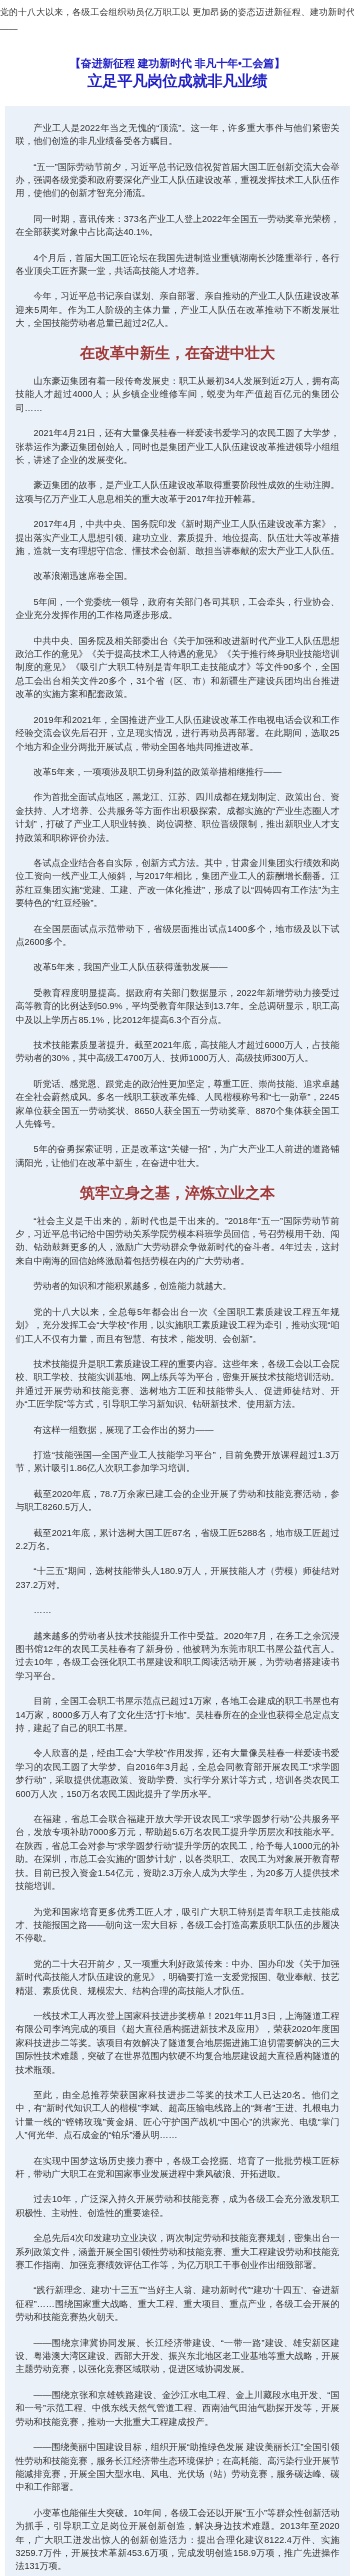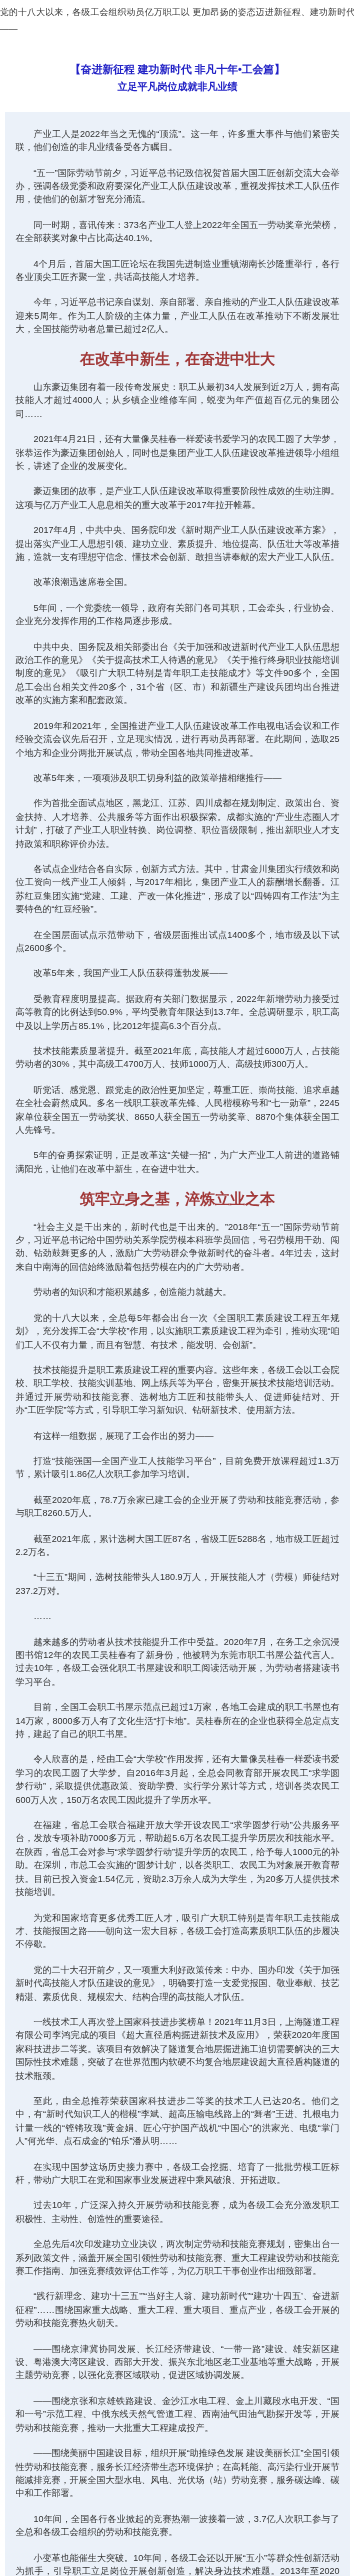--- a/index.html
+++ b/index.html
@@ -13,27 +13,27 @@
 
   .intro {
     font-size: 8.8px;
     line-height: 17px;
     color: #333333;
     padding: 0 0;
     text-align: justify;
   }
 
   .title-block {
-    margin-top: 22px;
+    margin-top: 16px;
     text-align: center;
     color: #2222c6;
     font-weight: bold;
   }
   .title-line1 { font-size: 10.8px; line-height: 18px; }
-  .title-line2 { font-size: 10px; line-height: 18px; }
+  .title-line2 { font-size: 15px; line-height: 18px; }
 
   .article-box {
     margin: 15.5px 5.2px 0 5.2px;
     background: #ebf1f9;
     padding: 4.1px 10.3px 11.3px 10.3px;
   }
   .article-box p.body-p {
     font-size: 9px;
     line-height: 13.4px;
     margin: 12px 0;
@@ -105,18 +105,17 @@
       <p class="body-p">党的二十大召开前夕，又一项重大利好政策传来：中办、国办印发《关于加强新时代高技能人才队伍建设的意见》，明确要打造一支爱党报国、敬业奉献、技艺精湛、素质优良、规模宏大、结构合理的高技能人才队伍。</p>
       <p class="body-p">一线技术工人再次登上国家科技进步奖榜单！2021年11月3日，上海隧道工程有限公司李鸿完成的项目《超大直径盾构掘进新技术及应用》，荣获2020年度国家科技进步二等奖。该项目有效解决了隧道复合地层掘进施工迫切需要解决的三大国际性技术难题，突破了在世界范围内软硬不均复合地层建设超大直径盾构隧道的技术瓶颈。</p>
       <p class="body-p">至此，由全总推荐荣获国家科技进步二等奖的技术工人已达20名。他们之中，有“新时代知识工人的楷模”李斌、超高压输电线路上的“舞者”王进、扎根电力计量一线的“铿锵玫瑰”黄金娟、匠心守护国产战机“中国心”的洪家光、电缆“掌门人”何光华、点石成金的“铂乐”潘从明……</p>
       <p class="body-p">在实现中国梦这场历史接力赛中，各级工会挖掘、培育了一批批劳模工匠标杆，带动广大职工在党和国家事业发展进程中乘风破浪、开拓进取。</p>
       <p class="body-p">过去10年，广泛深入持久开展劳动和技能竞赛，成为各级工会充分激发职工积极性、主动性、创造性的重要途径。</p>
       <p class="body-p">全总先后4次印发建功立业决议，两次制定劳动和技能竞赛规划，密集出台一系列政策文件，涵盖开展全国引领性劳动和技能竞赛、重大工程建设劳动和技能竞赛工作指南、加强竞赛绩效评估工作等，为亿万职工干事创业作出细致部署。</p>
       <p class="body-p">“践行新理念、建功‘十三五’”“当好主人翁、建功新时代”“建功‘十四五’、奋进新征程”……围绕国家重大战略、重大工程、重大项目、重点产业，各级工会开展的劳动和技能竞赛热火朝天。</p>
       <p class="body-p">——围绕京津冀协同发展、长江经济带建设、“一带一路”建设、雄安新区建设、粤港澳大湾区建设、西部大开发、振兴东北地区老工业基地等重大战略，开展主题劳动竞赛，以强化竞赛区域联动，促进区域协调发展。</p>
       <p class="body-p">——围绕京张和京雄铁路建设、金沙江水电工程、金上川藏段水电开发、“国和一号”示范工程、中俄东线天然气管道工程、西南油气田油气勘探开发等，开展劳动和技能竞赛，推动一大批重大工程建成投产。</p>
       <p class="body-p">——围绕美丽中国建设目标，组织开展“助推绿色发展 建设美丽长江”全国引领性劳动和技能竞赛，服务长江经济带生态环境保护；在高耗能、高污染行业开展节能减排竞赛，开展全国大型水电、风电、光伏场（站）劳动竞赛，服务碳达峰、碳中和工作部署。</p>
-      <p class="body-p">10年间，全国各行各业掀起的竞赛热潮一波接着一波，3.7亿人次职工参与了全总和各级工会组织的劳动和技能竞赛。</p>
       <p class="body-p">小变革也能催生大突破。10年间，各级工会还以开展“五小”等群众性创新活动为抓手，引导职工立足岗位开展创新创造，解决身边技术难题。2013年至2020年，广大职工迸发出惊人的创新创造活力：提出合理化建议8122.4万件、实施3259.7万件，开展技术革新453.6万项，完成发明创造158.9万项，推广先进操作法131万项。</p>
     </div>
 
 </div>
 
 
 </body></html>

